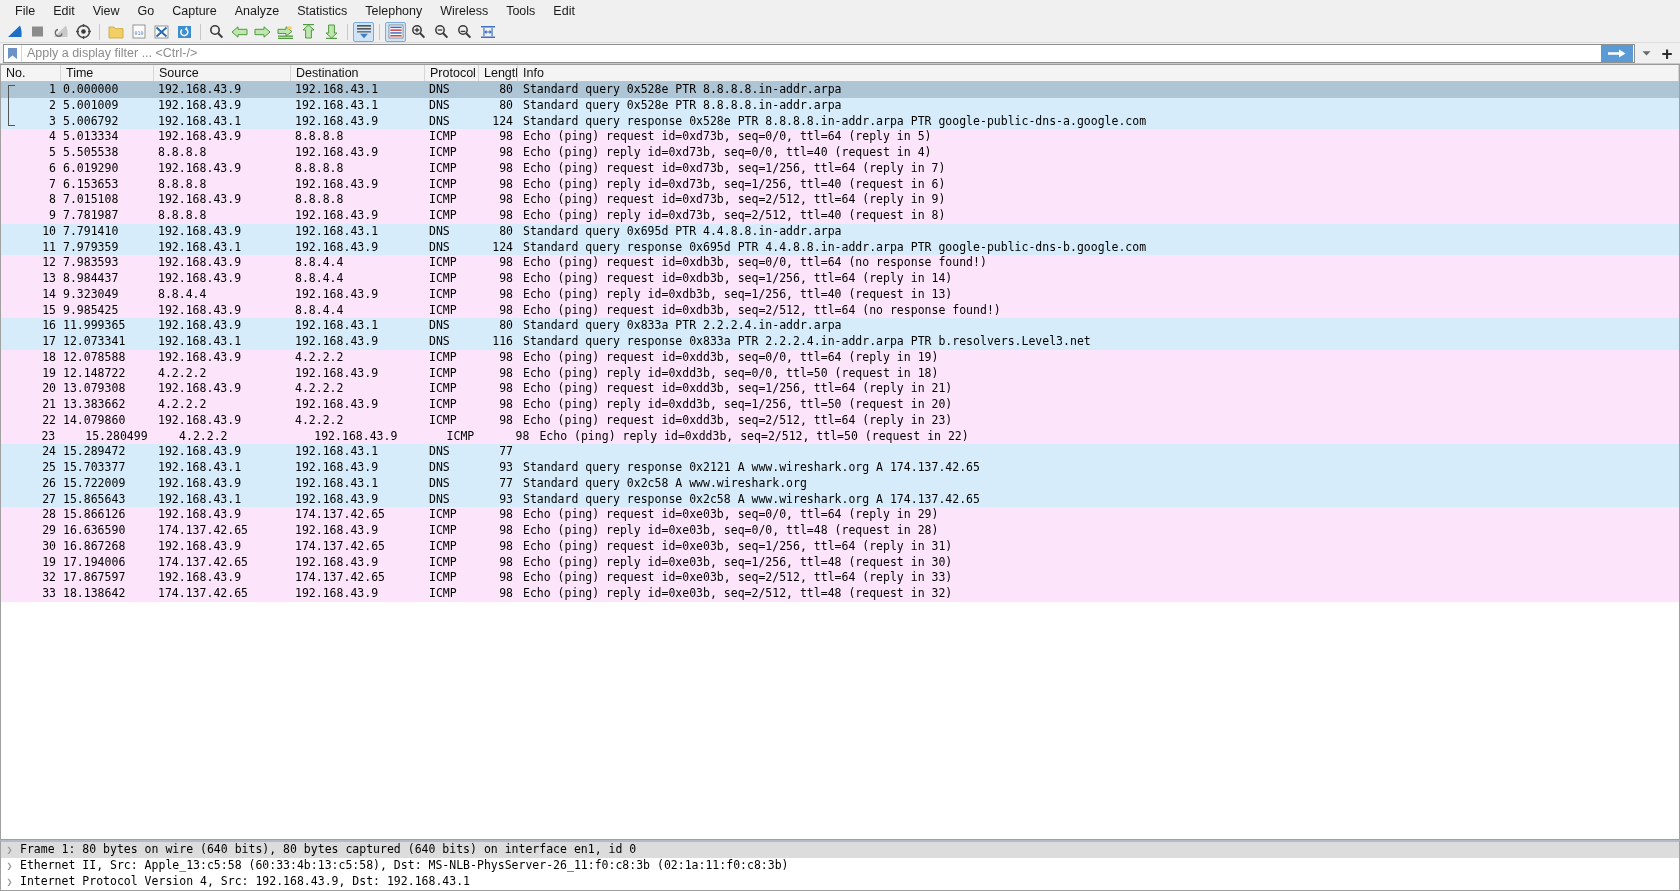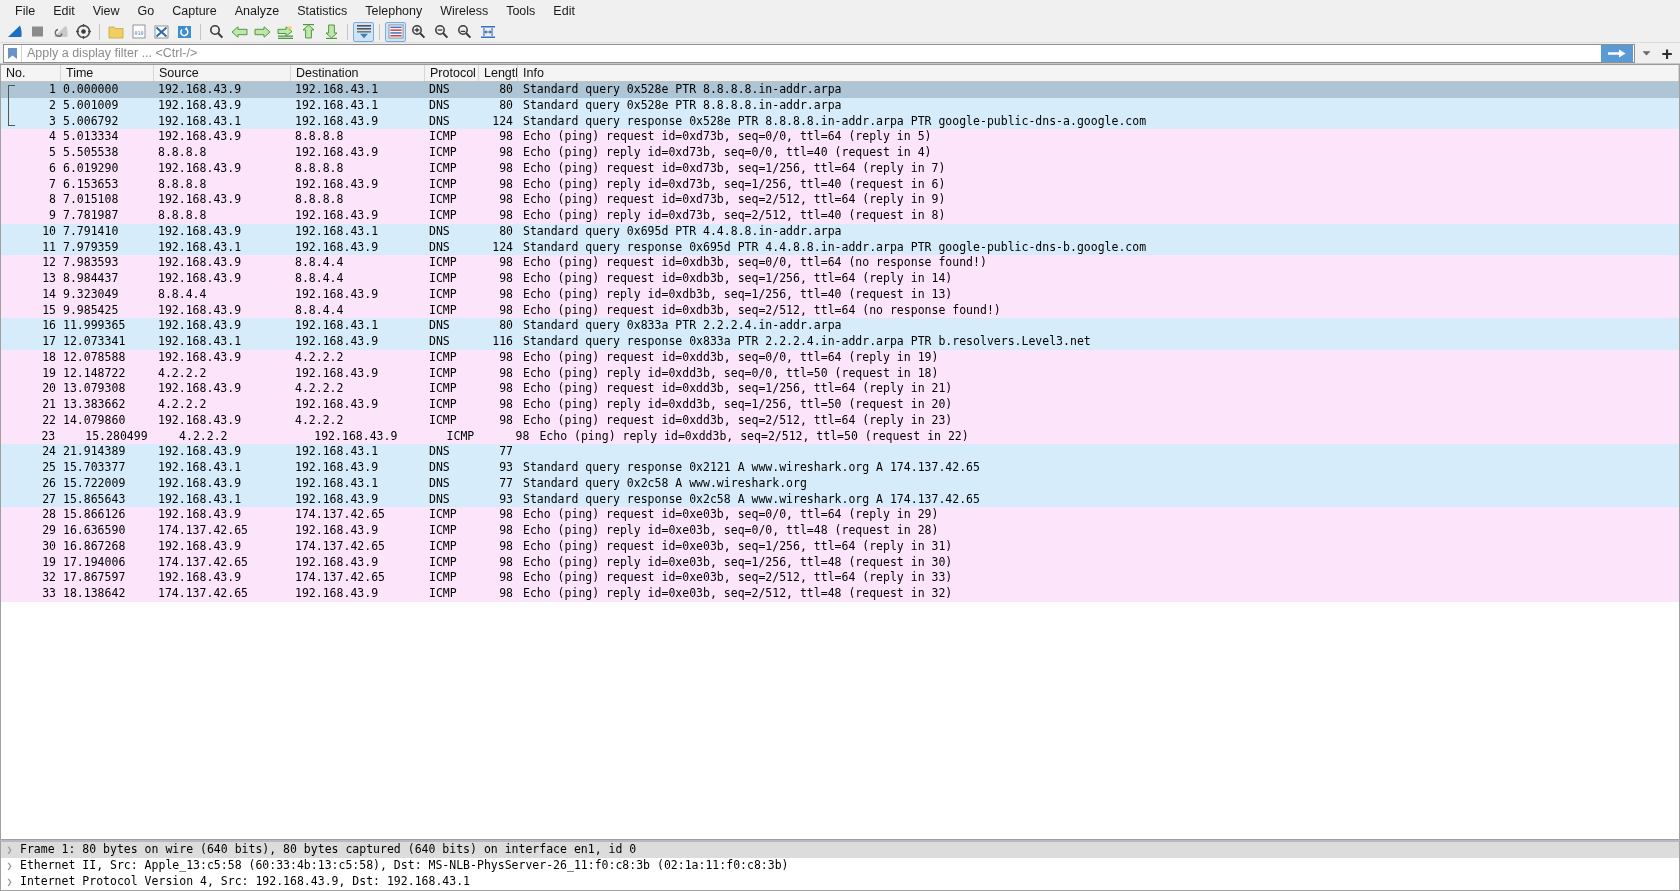--- a/index.html
+++ b/index.html
@@ -598,21 +598,21 @@
           <div class="cell c-no" style="width: 60px;">23</div>
           <div class="cell c-time" style="width: 93px; margin-left: 23px;">15.280499</div>
           <div class="cell c-src" style="width: 137px;">4.2.2.2</div>
           <div class="cell c-dst" style="width: 134px;">192.168.43.9</div>
           <div class="cell c-proto" style="width: 54px;">ICMP</div>
           <div class="cell c-len" style="width: 39px;">98</div>
           <div class="cell c-info" style="width: 1160px; flex: 1 1 auto;">Echo (ping) reply    id=0xdd3b, seq=2/512, ttl=50 (request in 22)</div>
         </div>
         <div class="prow bg-dns">
           <div class="cell c-no" style="width: 60px;">24</div>
-          <div class="cell c-time" style="width: 93px;">21.914389</div>
+          <div class="cell c-time" style="width: 93px;">15.289472</div>
           <div class="cell c-src" style="width: 137px;">192.168.43.9</div>
           <div class="cell c-dst" style="width: 134px;">192.168.43.1</div>
           <div class="cell c-proto" style="width: 54px;">DNS</div>
           <div class="cell c-len" style="width: 39px;">77</div>
         </div>
         <div class="prow bg-dns">
           <div class="cell c-no" style="width: 60px; padding-left: 8px;">25</div>
           <div class="cell c-time" style="width: 93px;">15.703377</div>
           <div class="cell c-src" style="width: 137px;">192.168.43.1</div>
           <div class="cell c-dst" style="width: 134px;">192.168.43.9</div>

